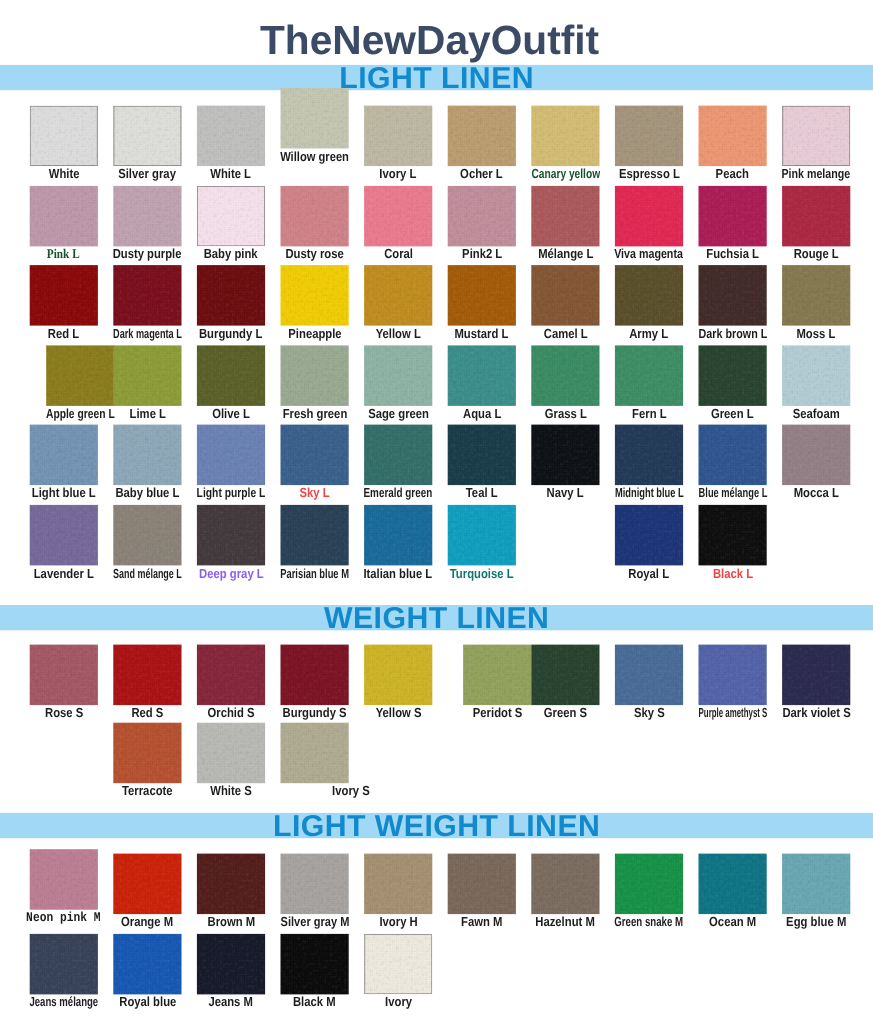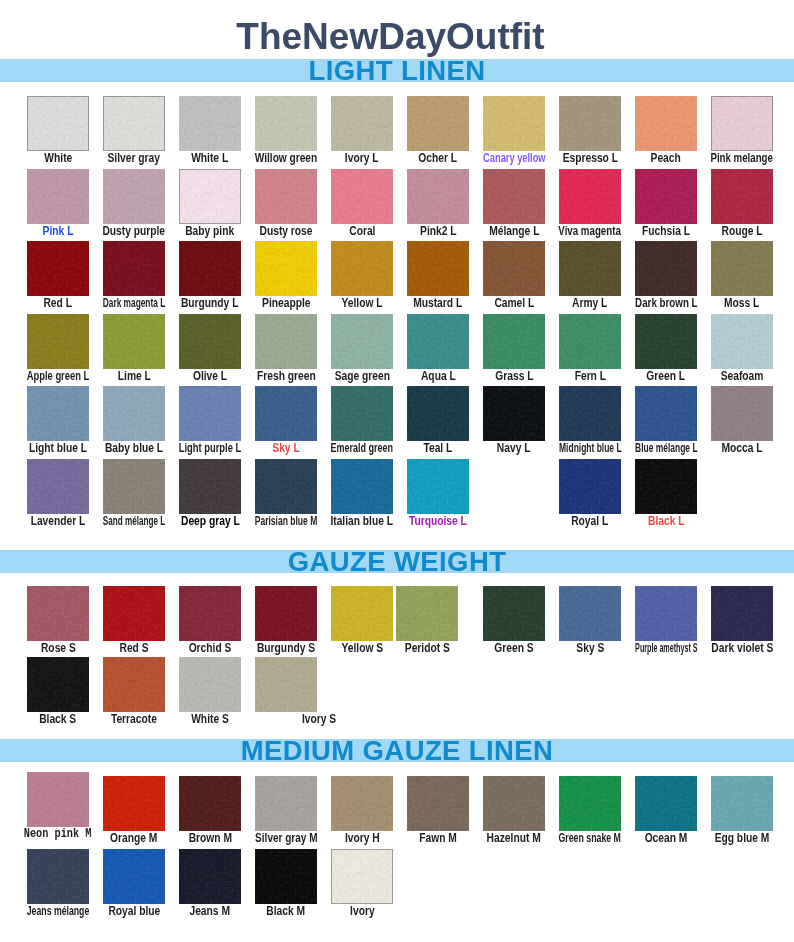--- a/index.html
+++ b/index.html
@@ -78,21 +78,21 @@
         <svg class="nz" width="62" height="55">
           <rect width="62" height="55" filter="url(#linenNoise)"></rect>
         </svg>
         <svg class="nz2" width="62" height="55">
           <rect width="62" height="55" filter="url(#linenNoiseLt)"></rect>
         </svg>
         <div class="tx"></div>
       </div>
       <div class="lbl" style="color: rgb(29, 29, 29);"><i style="transform: scaleX(0.855);">White L</i></div>
     </div>
-    <div class="cell" style="left: 255px; top: 96px;">
+    <div class="cell" style="left: 255px; top: 80px;">
       <div class="sw" style="background: rgb(196, 198, 178);">
         <svg class="nz" width="62" height="55">
           <rect width="62" height="55" filter="url(#linenNoise)"></rect>
         </svg>
         <svg class="nz2" width="62" height="55">
           <rect width="62" height="55" filter="url(#linenNoiseLt)"></rect>
         </svg>
         <div class="tx"></div>
       </div>
       <div class="lbl" style="color: rgb(29, 29, 29);"><i style="transform: scaleX(0.8457);">Willow green</i></div>
@@ -124,21 +124,21 @@
     <div class="cell" style="left: 483px; top: 96px;">
       <div class="sw" style="background: rgb(211, 189, 115);">
         <svg class="nz" width="62" height="55">
           <rect width="62" height="55" filter="url(#linenNoise)"></rect>
         </svg>
         <svg class="nz2" width="62" height="55">
           <rect width="62" height="55" filter="url(#linenNoiseLt)"></rect>
         </svg>
         <div class="tx"></div>
       </div>
-      <div class="lbl" style="color: #8b5cf6;"><i style="transform: scaleX(0.7744);">Canary yellow</i></div>
+      <div class="lbl" style="color: #14532d;"><i style="transform: scaleX(0.7744);">Canary yellow</i></div>
     </div>
     <div class="cell" style="left: 559px; top: 96px;">
       <div class="sw" style="background: rgb(164, 149, 124);">
         <svg class="nz" width="62" height="55">
           <rect width="62" height="55" filter="url(#linenNoise)"></rect>
         </svg>
         <svg class="nz2" width="62" height="55">
           <rect width="62" height="55" filter="url(#linenNoiseLt)"></rect>
         </svg>
         <div class="tx"></div>
@@ -172,21 +172,21 @@
     <div class="cell" style="left: 27px; top: 168.5px;">
       <div class="sw" style="background: rgb(190, 152, 171);">
         <svg class="nz" width="62" height="55">
           <rect width="62" height="55" filter="url(#linenNoise)"></rect>
         </svg>
         <svg class="nz2" width="62" height="55">
           <rect width="62" height="55" filter="url(#linenNoiseLt)"></rect>
         </svg>
         <div class="tx"></div>
       </div>
-      <div class="lbl" style="color: #1d4ed8;"><i style="transform: scaleX(0.855);">Pink L</i></div>
+      <div class="lbl" style="color: #14532d; font-family: Liberation Serif, serif;"><i style="transform: scaleX(0.855);">Pink L</i></div>
     </div>
     <div class="cell" style="left: 103px; top: 168.5px;">
       <div class="sw" style="background: rgb(192, 163, 176);">
         <svg class="nz" width="62" height="55">
           <rect width="62" height="55" filter="url(#linenNoise)"></rect>
         </svg>
         <svg class="nz2" width="62" height="55">
           <rect width="62" height="55" filter="url(#linenNoiseLt)"></rect>
         </svg>
         <div class="tx"></div>
@@ -402,21 +402,21 @@
         <svg class="nz" width="62" height="55">
           <rect width="62" height="55" filter="url(#linenNoise)"></rect>
         </svg>
         <svg class="nz2" width="62" height="55">
           <rect width="62" height="55" filter="url(#linenNoiseLt)"></rect>
         </svg>
         <div class="tx"></div>
       </div>
       <div class="lbl" style="color: rgb(29, 29, 29);"><i style="transform: scaleX(0.855);">Moss L</i></div>
     </div>
-    <div class="cell" style="left: 27px; top: 313.5px;">
+    <div class="cell" style="left: 42px; top: 313.5px;">
       <div class="sw" style="background: rgb(139, 124, 28);">
         <svg class="nz" width="62" height="55">
           <rect width="62" height="55" filter="url(#linenNoise)"></rect>
         </svg>
         <svg class="nz2" width="62" height="55">
           <rect width="62" height="55" filter="url(#linenNoiseLt)"></rect>
         </svg>
         <div class="tx"></div>
       </div>
       <div class="lbl" style="color: rgb(29, 29, 29);"><i style="transform: scaleX(0.7811);">Apple green L</i></div>
@@ -676,21 +676,21 @@
     <div class="cell" style="left: 179px; top: 458.5px;">
       <div class="sw" style="background: rgb(67, 58, 62);">
         <svg class="nz" width="62" height="55">
           <rect width="62" height="55" filter="url(#linenNoise)"></rect>
         </svg>
         <svg class="nz2" width="62" height="55">
           <rect width="62" height="55" filter="url(#linenNoiseLt)"></rect>
         </svg>
         <div class="tx"></div>
       </div>
-      <div class="lbl" style="color: #000000;"><i style="transform: scaleX(0.855);">Deep gray L</i></div>
+      <div class="lbl" style="color: #8b5cf6;"><i style="transform: scaleX(0.855);">Deep gray L</i></div>
     </div>
     <div class="cell" style="left: 255px; top: 458.5px;">
       <div class="sw" style="background: rgb(41, 65, 86);">
         <svg class="nz" width="62" height="55">
           <rect width="62" height="55" filter="url(#linenNoise)"></rect>
         </svg>
         <svg class="nz2" width="62" height="55">
           <rect width="62" height="55" filter="url(#linenNoiseLt)"></rect>
         </svg>
         <div class="tx"></div>
@@ -712,21 +712,21 @@
     <div class="cell" style="left: 407px; top: 458.5px;">
       <div class="sw" style="background: rgb(16, 159, 192);">
         <svg class="nz" width="62" height="55">
           <rect width="62" height="55" filter="url(#linenNoise)"></rect>
         </svg>
         <svg class="nz2" width="62" height="55">
           <rect width="62" height="55" filter="url(#linenNoiseLt)"></rect>
         </svg>
         <div class="tx"></div>
       </div>
-      <div class="lbl" style="color: #a21caf;"><i style="transform: scaleX(0.855);">Turquoise L</i></div>
+      <div class="lbl" style="color: #0f766e;"><i style="transform: scaleX(0.855);">Turquoise L</i></div>
     </div>
     <div class="cell" style="left: 559px; top: 458.5px;">
       <div class="sw" style="background: rgb(28, 53, 120);">
         <svg class="nz" width="62" height="55">
           <rect width="62" height="55" filter="url(#linenNoise)"></rect>
         </svg>
         <svg class="nz2" width="62" height="55">
           <rect width="62" height="55" filter="url(#linenNoiseLt)"></rect>
         </svg>
         <div class="tx"></div>
@@ -739,21 +739,21 @@
           <rect width="62" height="55" filter="url(#linenNoise)"></rect>
         </svg>
         <svg class="nz2" width="62" height="55">
           <rect width="62" height="55" filter="url(#linenNoiseLt)"></rect>
         </svg>
         <div class="tx"></div>
       </div>
       <div class="lbl" style="color: #ef4444;"><i style="transform: scaleX(0.855);">Black L</i></div>
     </div>
     <div class="band" style="top: 550px; background: rgb(160, 216, 245);">
-      <span class="bt" style="color: rgb(17, 137, 204);">GAUZE WEIGHT</span>
+      <span class="bt" style="color: rgb(17, 137, 204);">WEIGHT LINEN</span>
     </div>
     <div class="cell" style="left: 27px; top: 586px;">
       <div class="sw" style="background: rgb(164, 88, 101);">
         <svg class="nz" width="62" height="55">
           <rect width="62" height="55" filter="url(#linenNoise)"></rect>
         </svg>
         <svg class="nz2" width="62" height="55">
           <rect width="62" height="55" filter="url(#linenNoiseLt)"></rect>
         </svg>
         <div class="tx"></div>
@@ -801,21 +801,21 @@
         <svg class="nz" width="62" height="55">
           <rect width="62" height="55" filter="url(#linenNoise)"></rect>
         </svg>
         <svg class="nz2" width="62" height="55">
           <rect width="62" height="55" filter="url(#linenNoiseLt)"></rect>
         </svg>
         <div class="tx"></div>
       </div>
       <div class="lbl" style="color: rgb(29, 29, 29);"><i style="transform: scaleX(0.855);">Yellow S</i></div>
     </div>
-    <div class="cell" style="left: 396px; top: 586px;">
+    <div class="cell" style="left: 421px; top: 586px;">
       <div class="sw" style="background: rgb(147, 162, 91);">
         <svg class="nz" width="62" height="55">
           <rect width="62" height="55" filter="url(#linenNoise)"></rect>
         </svg>
         <svg class="nz2" width="62" height="55">
           <rect width="62" height="55" filter="url(#linenNoiseLt)"></rect>
         </svg>
         <div class="tx"></div>
       </div>
       <div class="lbl" style="color: rgb(29, 29, 29);"><i style="transform: scaleX(0.855);">Peridot S</i></div>
@@ -861,32 +861,20 @@
         <svg class="nz" width="62" height="55">
           <rect width="62" height="55" filter="url(#linenNoise)"></rect>
         </svg>
         <svg class="nz2" width="62" height="55">
           <rect width="62" height="55" filter="url(#linenNoiseLt)"></rect>
         </svg>
         <div class="tx"></div>
       </div>
       <div class="lbl" style="color: rgb(29, 29, 29);"><i style="transform: scaleX(0.855);">Dark violet S</i></div>
     </div>
-    <div class="cell" style="left: 27px; top: 656.5px;">
-      <div class="sw" style="background: rgb(20, 20, 20);">
-        <svg class="nz" width="62" height="55">
-          <rect width="62" height="55" filter="url(#linenNoise)"></rect>
-        </svg>
-        <svg class="nz2" width="62" height="55">
-          <rect width="62" height="55" filter="url(#linenNoiseLt)"></rect>
-        </svg>
-        <div class="tx"></div>
-      </div>
-      <div class="lbl" style="color: rgb(29, 29, 29);"><i style="transform: scaleX(0.855);">Black S</i></div>
-    </div>
     <div class="cell" style="left: 103px; top: 656.5px;">
       <div class="sw" style="background: rgb(182, 81, 48);">
         <svg class="nz" width="62" height="55">
           <rect width="62" height="55" filter="url(#linenNoise)"></rect>
         </svg>
         <svg class="nz2" width="62" height="55">
           <rect width="62" height="55" filter="url(#linenNoiseLt)"></rect>
         </svg>
         <div class="tx"></div>
       </div>
@@ -910,21 +898,21 @@
           <rect width="62" height="55" filter="url(#linenNoise)"></rect>
         </svg>
         <svg class="nz2" width="62" height="55">
           <rect width="62" height="55" filter="url(#linenNoiseLt)"></rect>
         </svg>
         <div class="tx"></div>
       </div>
       <div class="lbl" style="color: rgb(29, 29, 29); text-align: right;"><i style="transform: scaleX(0.855);">Ivory S</i></div>
     </div>
     <div class="band" style="top: 739px; background: rgb(160, 216, 245);">
-      <span class="bt" style="color: rgb(17, 137, 204);">MEDIUM GAUZE LINEN</span>
+      <span class="bt" style="color: rgb(17, 137, 204);">LIGHT WEIGHT LINEN</span>
     </div>
     <div class="cell" style="left: 27px; top: 772px; font-family: Liberation Mono, monospace;">
       <div class="sw" style="background: rgb(188, 126, 148);">
         <svg class="nz" width="62" height="55">
           <rect width="62" height="55" filter="url(#linenNoise)"></rect>
         </svg>
         <svg class="nz2" width="62" height="55">
           <rect width="62" height="55" filter="url(#linenNoiseLt)"></rect>
         </svg>
         <div class="tx"></div>

